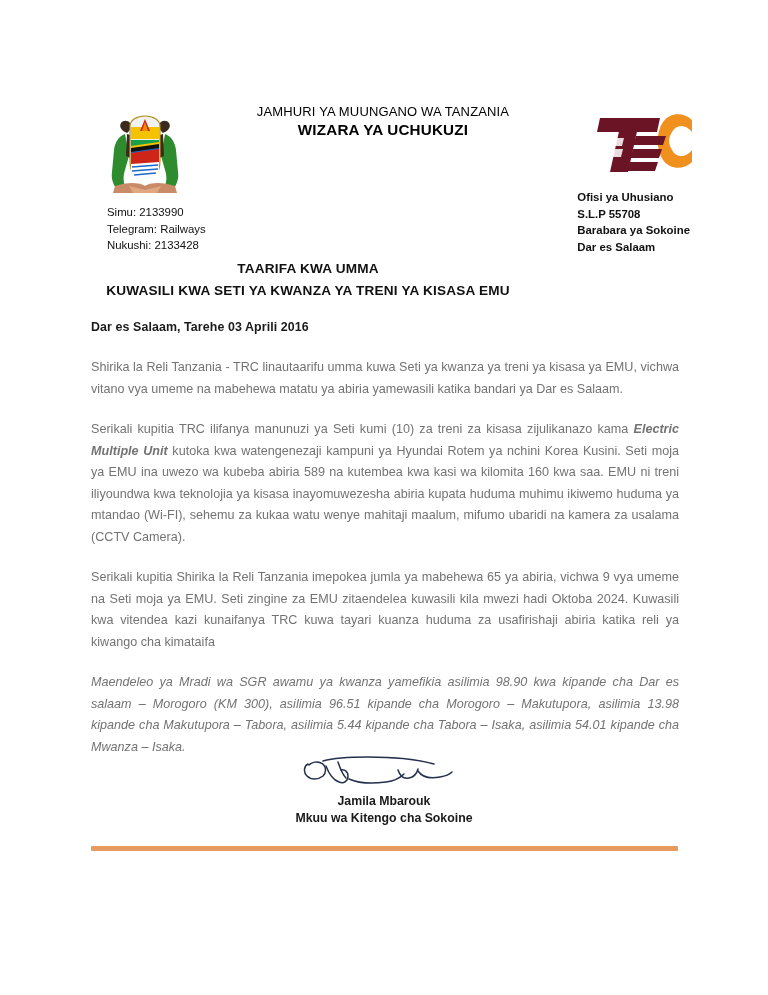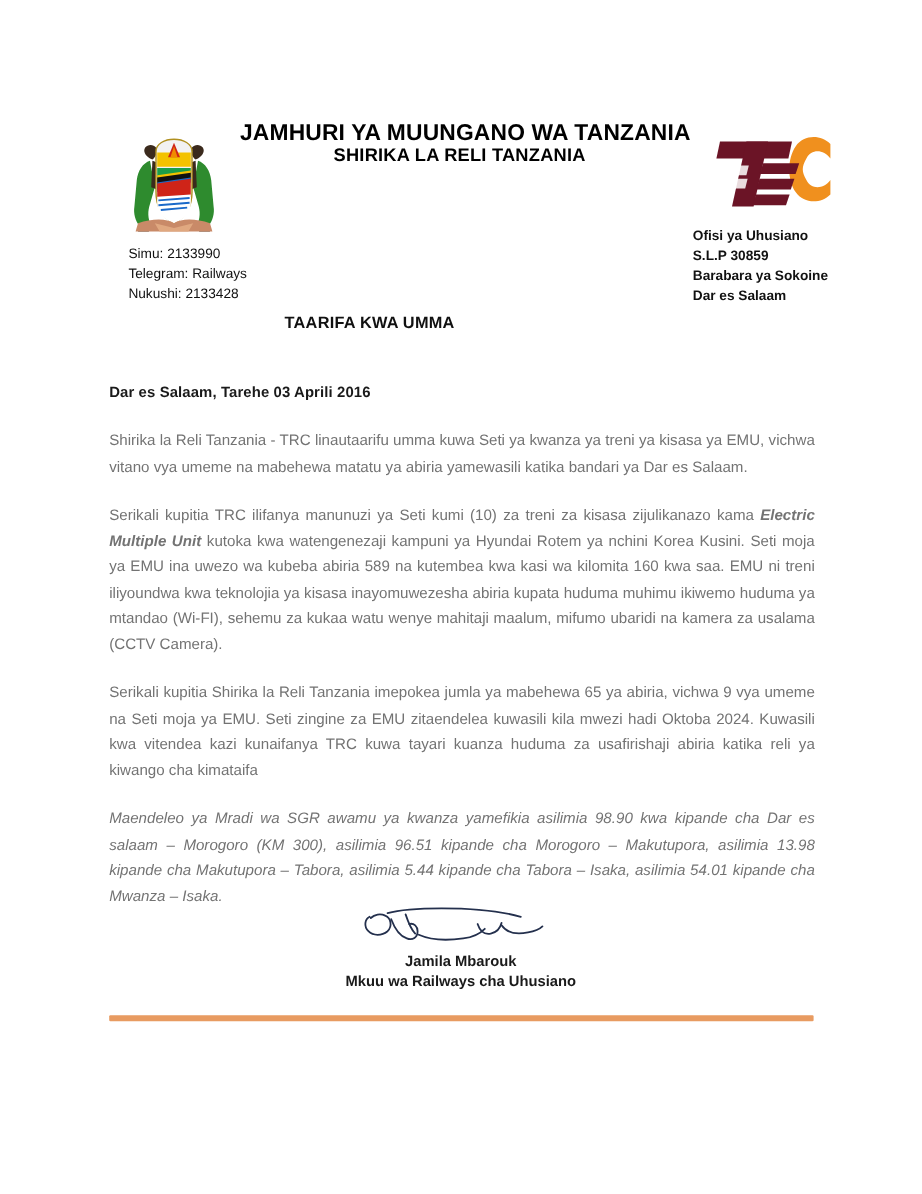--- a/index.html
+++ b/index.html
@@ -39,22 +39,22 @@
   }
   .org-titles {
     position: absolute;
     left: 200px;
     top: 103px;
     width: 366px;
     text-align: center;
     color: #000000;
   }
   .org-line1 {
-    font-size: 19px;
-    font-weight: bold;
+    font-size: 13px;
+    font-weight: normal;
     letter-spacing: 0.15px;
     line-height: 17px;
     white-space: nowrap;
   }
   .org-line2, .org-line3 {
     font-size: 15.2px;
     font-weight: bold;
     letter-spacing: 0.2px;
     line-height: 19px;
     white-space: nowrap;
@@ -215,21 +215,21 @@
           <path d="M33 69 L59 67 M33 73 L59 71 M35 77 L57 75" stroke="#1a69c9" stroke-width="1.6" fill="none"></path>
         </g>
 
         <path d="M16 88 C28 84 40 84 46 88 C52 84 64 84 76 88 L78 95 L14 95 Z" fill="#c98a68"></path>
         <path d="M30 88 L46 92 L62 88 L58 95 L34 95 Z" fill="#e0a880"></path>
       </svg>
     </div>
 
     <div class="org-titles">
       <div class="org-line1">JAMHURI YA MUUNGANO WA TANZANIA</div>
-      <div class="org-line3">SHIRIKA LA RELI TANZANIA</div>
+      <div class="org-line2">WIZARA YA UCHUKUZI</div>
     </div>
 
     <div class="trc-logo">
       <svg viewBox="0 0 112 78" width="112" height="78">
 
         <path d="M104 18 C96 10 82 10 75 20 C68 30 68 48 75 58 C82 68 96 68 104 60 L104 48
                  C98 56 88 56 84 48 C80 41 80 37 84 30 C88 22 98 22 104 30 Z" fill="#F0901E"></path>
 
         <path d="M12 16 L72 16 L69 30 L9 30 Z" fill="#6B1426"></path>
 
@@ -246,27 +246,28 @@
   </div>
 
   <div class="contact-left">
     <div>Simu: 2133990</div>
     <div>Telegram: Railways</div>
     <div>Nukushi: 2133428</div>
   </div>
 
   <div class="contact-right">
     <div>Ofisi ya Uhusiano</div>
-    <div>S.L.P 30859</div>
+    <div>S.L.P 55708</div>
     <div>Barabara ya Sokoine</div>
     <div>Dar es Salaam</div>
   </div>
 
   <div class="notice-title">
     <div class="notice-title-line1">TAARIFA KWA UMMA</div>
+    <div class="notice-title-line2">KUWASILI KWA SETI YA KWANZA YA TRENI YA  KISASA  EMU</div>
   </div>
 
   <div class="body-area">
 
     <div class="dateline">Dar es Salaam, Tarehe 03 Aprili 2016</div>
 
     <p class="para">Shirika la Reli Tanzania - TRC linautaarifu umma kuwa Seti ya kwanza ya treni ya kisasa ya EMU, vichwa vitano vya umeme na mabehewa matatu ya abiria yamewasili katika bandari ya Dar es Salaam.</p>
 
     <p class="para"><span>Serikali kupitia TRC ilifanya manunuzi ya Seti kumi (10) za treni za kisasa  zijulikanazo kama </span><span class="emphasis">Electric Multiple Unit</span><span>  kutoka kwa watengenezaji kampuni ya Hyundai Rotem ya nchini Korea Kusini. Seti moja ya EMU ina uwezo wa kubeba abiria 589 na kutembea kwa kasi wa kilomita 160 kwa saa. EMU ni treni iliyoundwa kwa teknolojia ya kisasa inayomuwezesha abiria kupata huduma muhimu ikiwemo huduma ya mtandao (Wi-FI),  sehemu za kukaa watu wenye mahitaji maalum, mifumo  ubaridi na kamera za usalama (CCTV Camera).</span></p>
 
@@ -283,18 +284,18 @@
           <path d="M29 9 C36 7 52 5 74 5 C98 5 122 7 140 12"></path>
           <path d="M32 14 C35 22 39 28 45 30 C50 32 54 29 54 24 C54 20 51 17 47 18"></path>
           <path d="M44 10 C46 16 48 22 52 26"></path>
           <path d="M55 27 C64 31 78 32 92 30 C100 29 106 26 110 22"></path>
           <path d="M104 18 C106 24 110 27 115 26 C120 25 123 21 124 17"></path>
           <path d="M124 19 C128 25 136 27 146 25 C152 24 156 22 158 20"></path>
         </g>
       </svg>
     </div>
     <div class="signatory-name">Jamila Mbarouk</div>
-    <div class="signatory-title">Mkuu wa Railways cha Uhusiano</div>
+    <div class="signatory-title">Mkuu wa Kitengo cha Sokoine</div>
   </div>
 
   <div class="footer-rule"></div>
 
 </div>
 
 </body></html>

